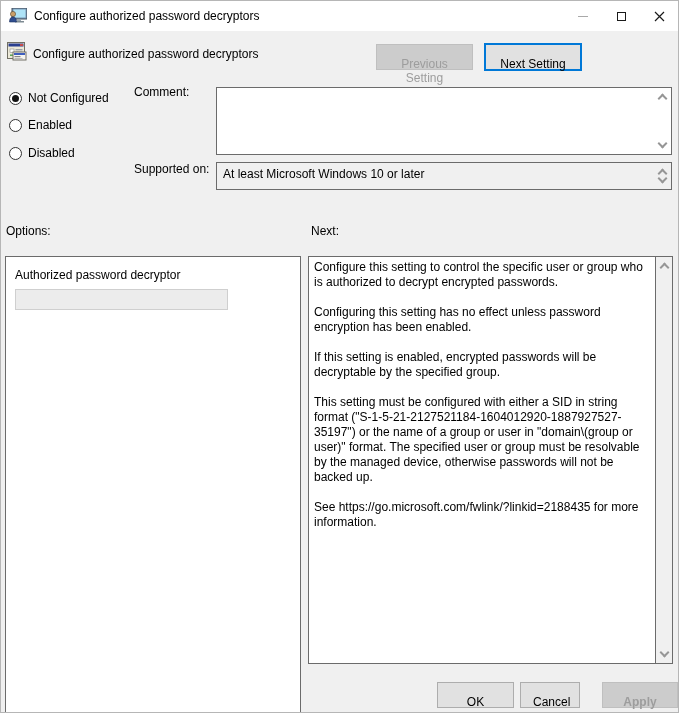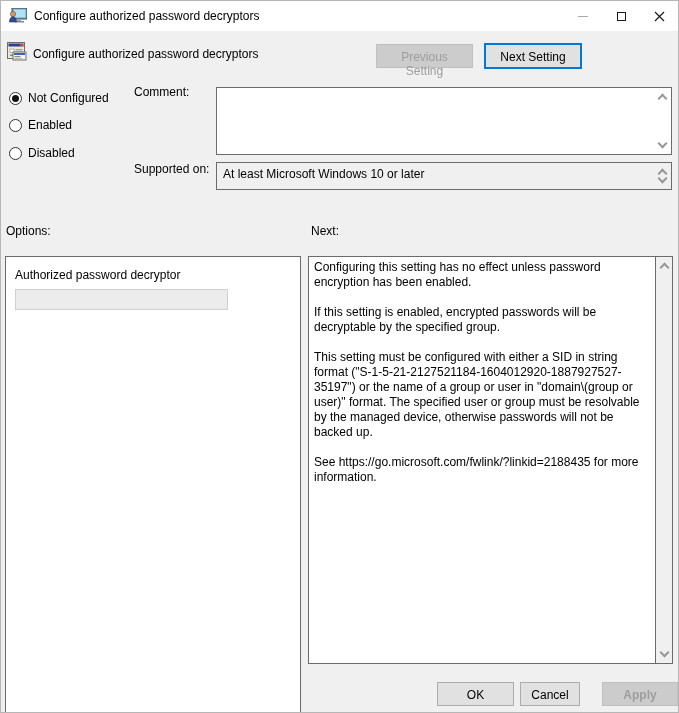--- a/index.html
+++ b/index.html
@@ -17,21 +17,21 @@
   .caption-buttons{position:absolute;right:0;top:0;height:30px;display:flex;}
   .cap-btn{width:38px;height:30px;display:flex;align-items:center;justify-content:center;}
   .dash{width:10px;height:1px;background:#a9a9a9;}
   .max-square{width:9px;height:9px;border:1px solid #1a1a1a;}
 
   
   .hdr-icon{position:absolute;left:6px;top:41px;width:20px;height:19px;}
   .hdr-title{position:absolute;left:32px;top:46px;font-size:12px;}
   .btn{
     position:absolute;height:24px;background:#e1e1e1;border:1px solid #adadad;
-    font-family:inherit;font-size:12px;color:#000;text-align:center;padding:5px;
+    font-family:inherit;font-size:12px;color:#000;text-align:center;padding:12px;
   }
   .btn-prev{left:375px;top:43px;width:97px;background:#cccccc;border-color:#bfbfbf;color:#9d9d9d;}
   .btn-next{left:483px;top:42px;width:98px;height:26px;border:2px solid #0078d7;}
 
   
   .radio-row{position:absolute;left:8px;display:flex;align-items:center;}
   .radio{width:13px;height:13px;border:1px solid #333333;border-radius:50%;background:#fff;position:relative;flex:0 0 auto;}
   .radio.sel::after{content:"";position:absolute;left:2px;top:2px;width:7px;height:7px;border-radius:50%;background:#111;}
   .radio-label{margin-left:6px;}
 
@@ -149,20 +149,21 @@
   <span class="section-label lbl-options">Options:</span>
   <span class="section-label lbl-help">Next:</span>
 
   <div class="box options-panel">
     <span class="opt-label">Authorized password decryptor</span>
     <input class="opt-input" disabled="" value="" style="">
   </div>
 
   <div class="box help-panel">
     <div class="help-text">
+      <p>Configure this setting to control the specific user or group who is authorized to decrypt encrypted passwords.</p>
       <p>Configuring this setting has no effect unless password encryption has been enabled.</p>
       <p>If this setting is enabled, encrypted passwords will be decryptable by the specified group.</p>
       <p>This setting must be configured with either a SID in string format ("S-1-5-21-2127521184-1604012920-1887927527-35197") or the name of a group or user in "domain\(group or user)" format. The specified user or group must be resolvable by the managed device, otherwise passwords will not be backed up.</p>
       <p>See https://go.microsoft.com/fwlink/?linkid=2188435 for more information.</p>
     </div>
     <div class="scrollcol track">
       <i class="chev up"></i>
       <i class="chev down"></i>
     </div>
   </div>

